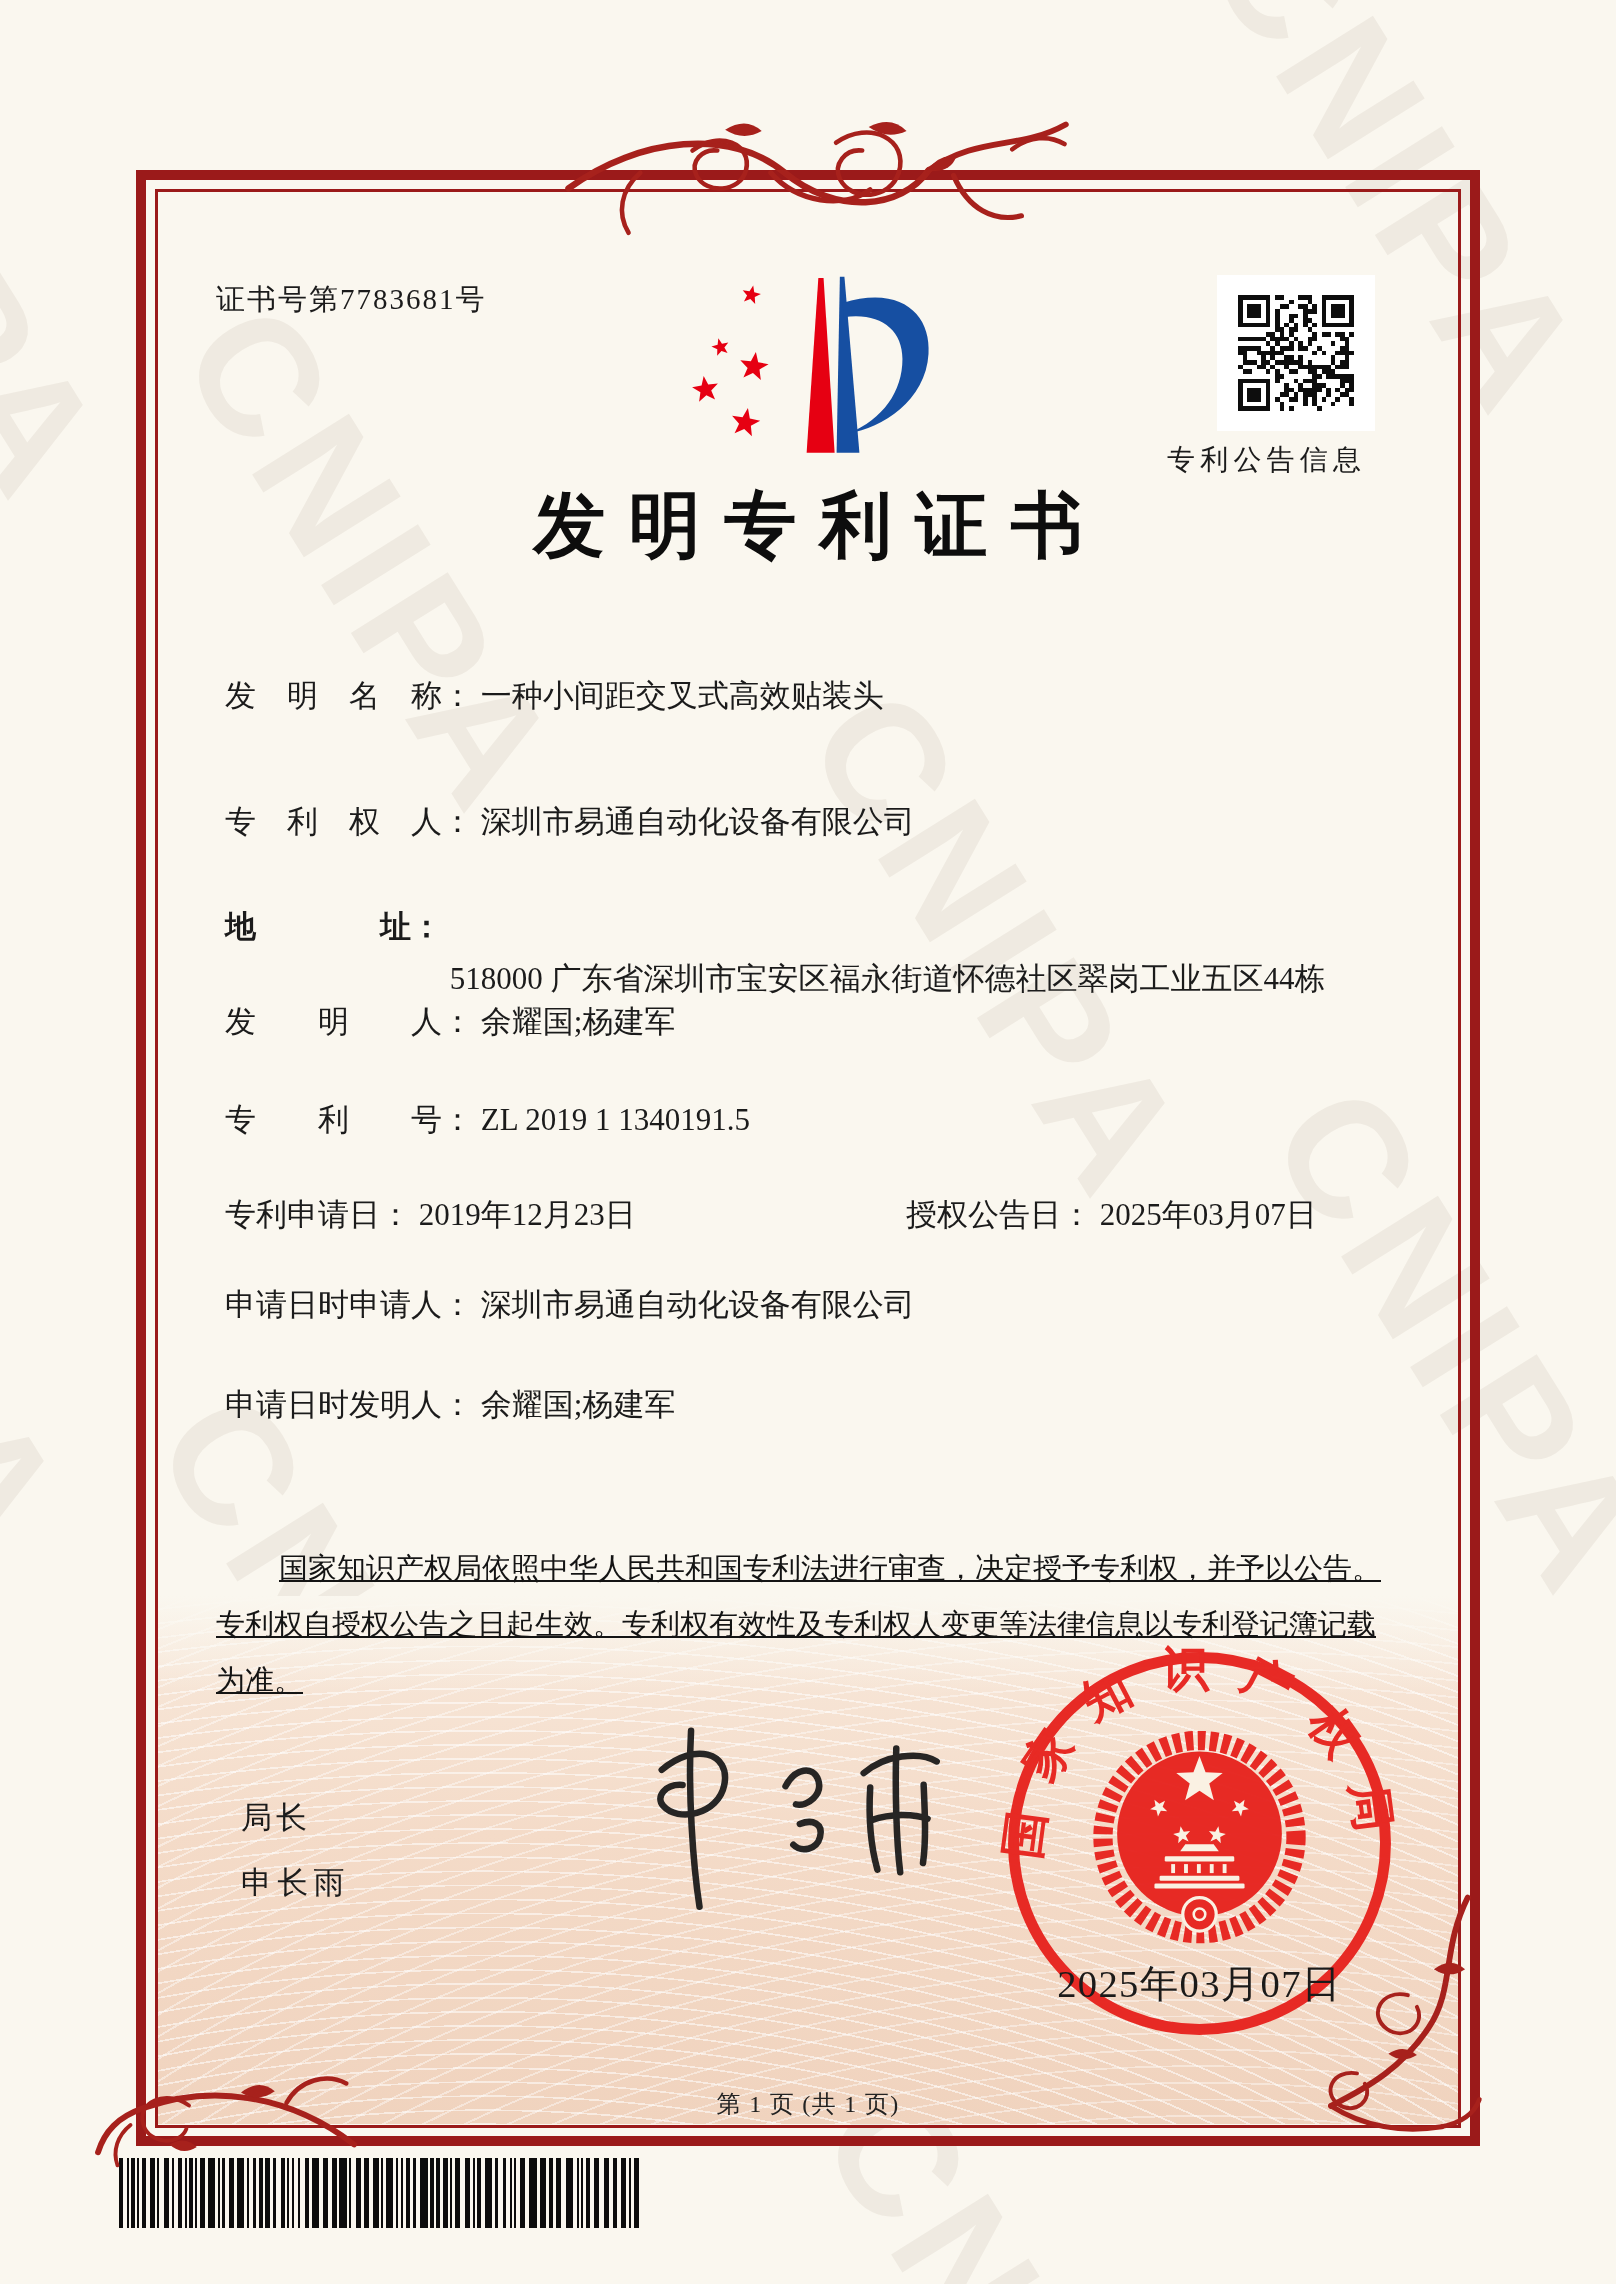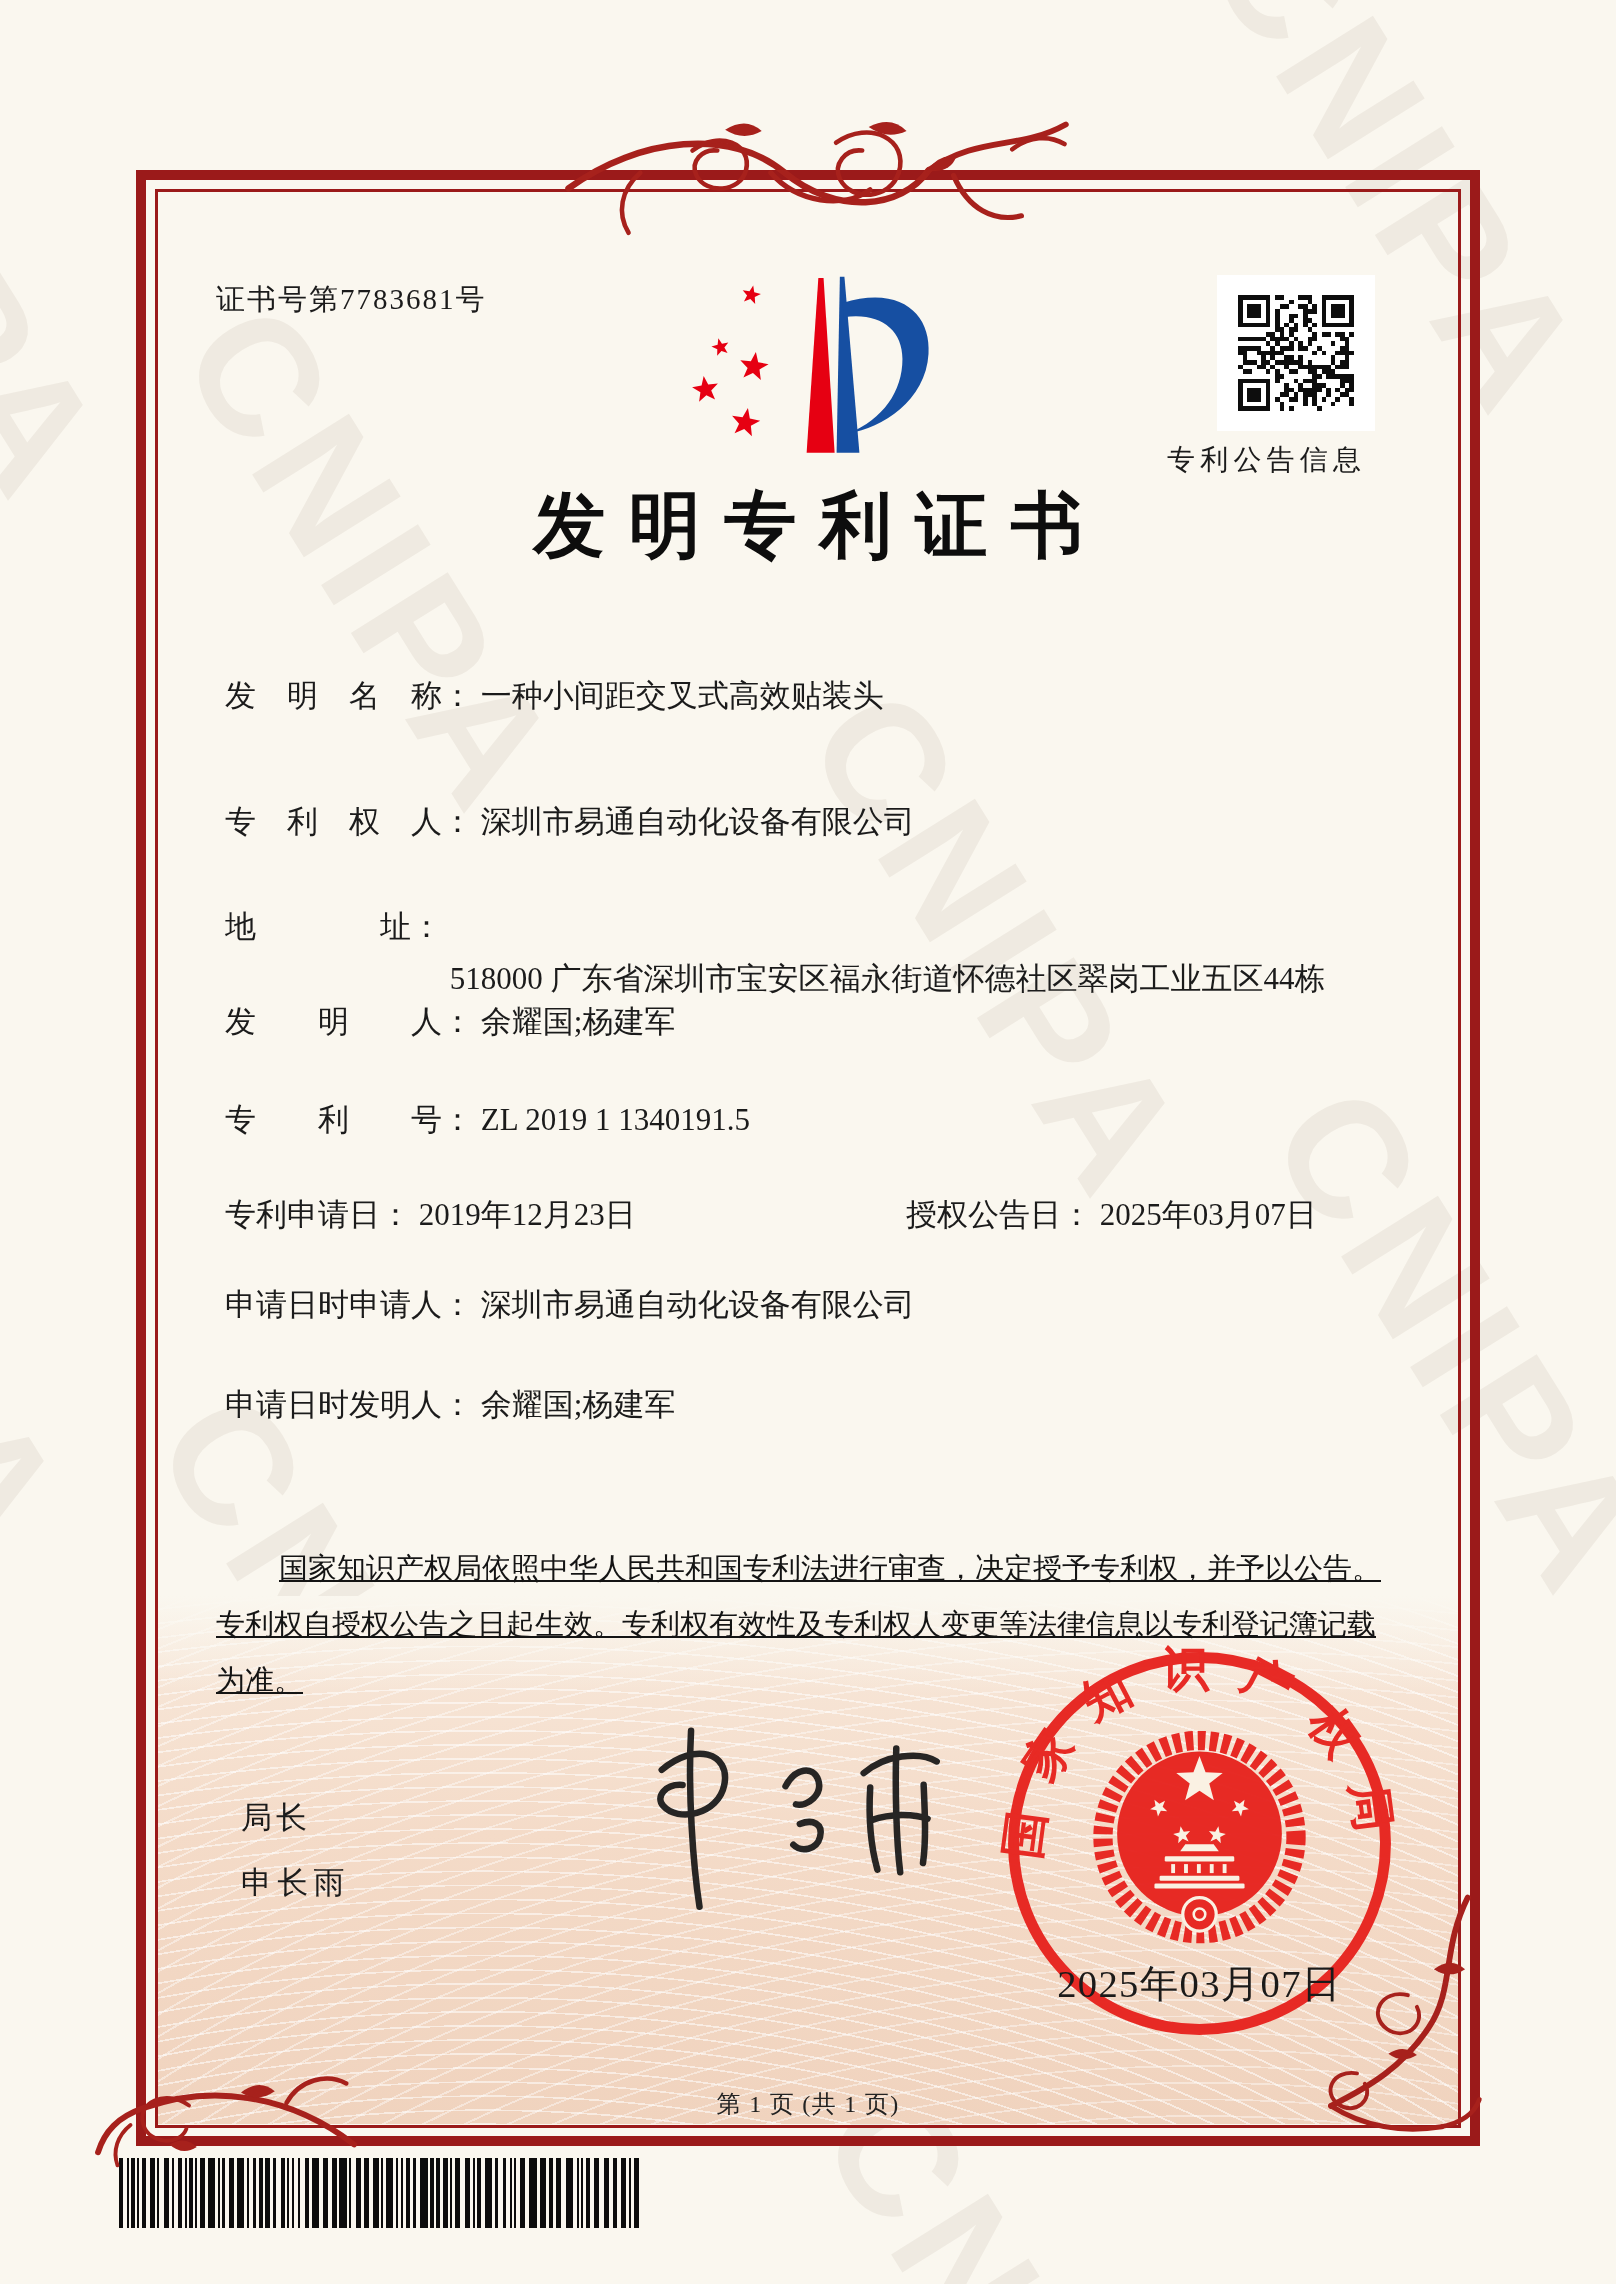--- a/index.html
+++ b/index.html
@@ -36,21 +36,21 @@
     display:flex; align-items:center; justify-content:center;}
   .qr-caption{position:absolute; left:1167px; top:441px; width:202px; 
     font-size:28px; letter-spacing:5.2px; z-index:3;}
   .doc-title{position:absolute; left:0; right:0; top:478px; text-align:center; z-index:3;
     font-size:72px; font-weight:700; letter-spacing:23.5px; text-indent:23.5px; color:#0d0d0d;}
   
   .row{position:absolute; left:225px; font-size:31px; white-space:nowrap; z-index:3; color:#1b1b1b;}
   .row .val{margin-left:7.8px;margin-top:47px;}
   .row.col2{left:906px;}
   .row.addr{display:flex; white-space:normal;}
-  .row.addr .lab{flex:none;}
+  .row.addr .lab{flex:none;font-weight:bold;}
   .row.addr .val{width:958px; line-height:52px;}
   
   .statement{position:absolute; left:216px; width:1188px; top:1540px; z-index:3;
     font-size:29px; line-height:56px; color:#141414;text-decoration:underline;}
   .statement .l1{text-indent:63px;}
   
   .director-label{position:absolute; left:241px; top:1797px; font-size:31px; letter-spacing:3.9px;
     font-family:Liberation Mono, monospace; font-weight:500; z-index:3;}
   .director-name{position:absolute; left:241px; top:1862px; font-size:31px; letter-spacing:5.2px;
     font-family:"Liberation Sans","DejaVu Sans",sans-serif; font-weight:500; z-index:3;}

